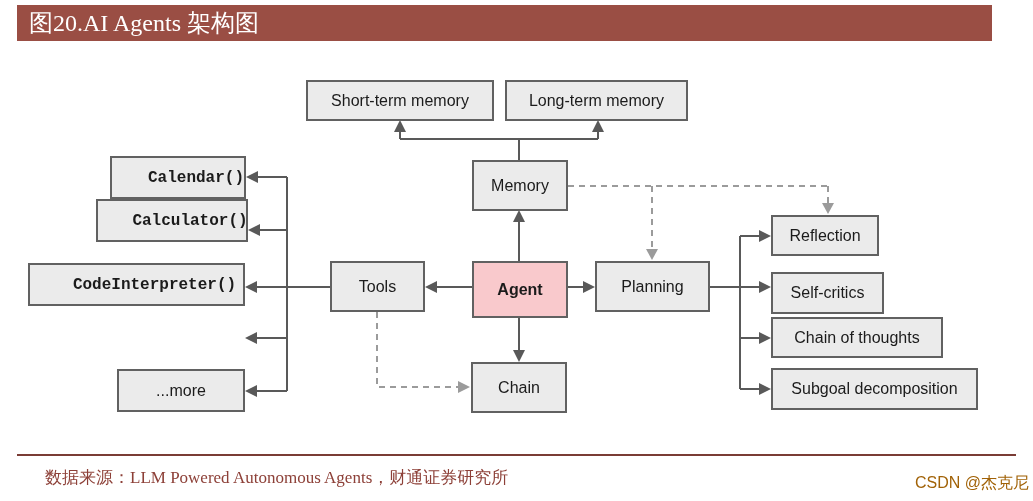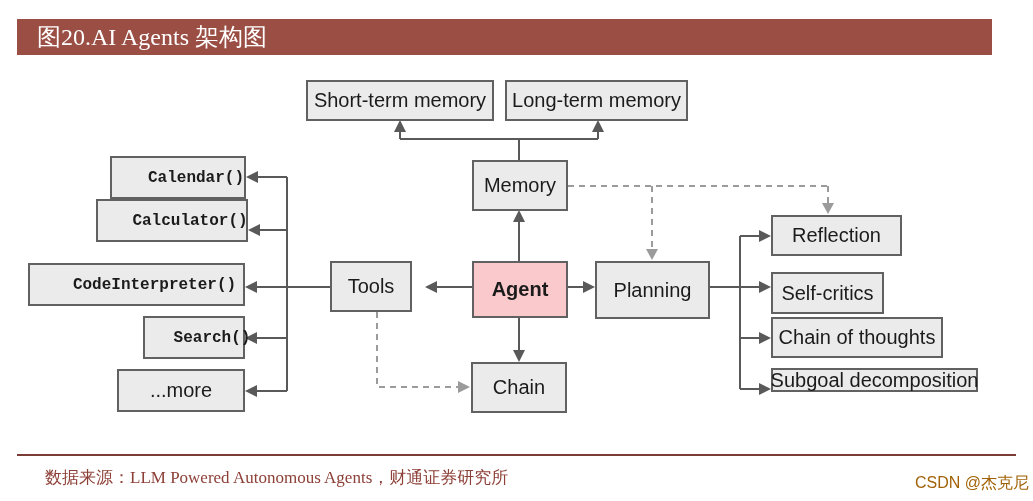--- a/index.html
+++ b/index.html
@@ -6,45 +6,45 @@
   .page {
     position: relative;
     width: 1033px;
     height: 501px;
     background: #ffffff;
     font-family: "Liberation Sans", sans-serif;
     overflow: hidden;
   }
   .header-bar {
     position: absolute;
-    left: 17px; top: 19px;
+    left: 17px; top: 5px;
     width: 975px; height: 36px;
     background: #9a4e44;
     color: #ffffff;
     font-family: "Liberation Serif", serif;
     font-size: 24px;
     line-height: 36px;
-    padding-left: 20px;
+    padding-left: 12px;
     box-sizing: border-box;
     white-space: nowrap;
   }
   .connector-layer {
     position: absolute;
     left: 0; top: 0;
     width: 1033px; height: 501px;
   }
   .node {
     position: absolute;
     background: #ebebeb;
     border: 2px solid #616161;
     box-sizing: border-box;
     display: flex;
     align-items: center;
     justify-content: center;
-    font-size: 20px;
+    font-size: 16px;
     color: #1b1b1b;
     white-space: nowrap;
   }
   .node.mono {
     font-family: "Liberation Mono", "DejaVu Sans Mono", monospace;
     font-weight: bold;
     font-size: 16px;
     padding-left: 36px;
   }
   .node.agent {
@@ -130,37 +130,36 @@
   <div class="node" style="left:505px;top:80px;width:183px;height:41px">Long-term memory</div>
 
   <div class="node" style="left:472px;top:160px;width:96px;height:51px">Memory</div>
 
   <div class="node mono" style="left:110px;top:156px;width:136px;height:43px">Calendar()</div>
 
   <div class="node mono" style="left:96px;top:199px;width:152px;height:43px">Calculator()</div>
 
   <div class="node mono" style="left:28px;top:263px;width:217px;height:43px">CodeInterpreter()</div>
 
-  <div class="node mono" style="left:143px;top:316px;width:102px;height:43px">Search()</div>
 
   <div class="node" style="left:117px;top:369px;width:128px;height:43px">...more</div>
 
-  <div class="node" style="left:330px;top:261px;width:82px;height:51px">Tools</div>
+  <div class="node" style="left:330px;top:261px;width:95px;height:51px">Tools</div>
 
   <div class="node agent" style="left:472px;top:261px;width:96px;height:57px">Agent</div>
 
-  <div class="node" style="left:595px;top:261px;width:115px;height:58px">Planning</div>
+  <div class="node" style="left:595px;top:261px;width:115px;height:51px">Planning</div>
 
   <div class="node" style="left:471px;top:362px;width:96px;height:51px">Chain</div>
 
-  <div class="node" style="left:771px;top:215px;width:131px;height:41px">Reflection</div>
+  <div class="node" style="left:771px;top:215px;width:108px;height:41px">Reflection</div>
 
   <div class="node" style="left:771px;top:272px;width:113px;height:42px">Self-critics</div>
 
   <div class="node" style="left:771px;top:317px;width:172px;height:41px">Chain of thoughts</div>
 
-  <div class="node" style="left:771px;top:368px;width:207px;height:24px">Subgoal decomposition</div>
+  <div class="node" style="left:771px;top:368px;width:207px;height:42px">Subgoal decomposition</div>
 
   <div class="footer-rule"></div>
   <div class="footer-source">数据来源：LLM Powered Autonomous Agents，财通证券研究所</div>
   <div class="watermark">CSDN @杰克尼</div>
 
 </div>
 
 </body></html>

